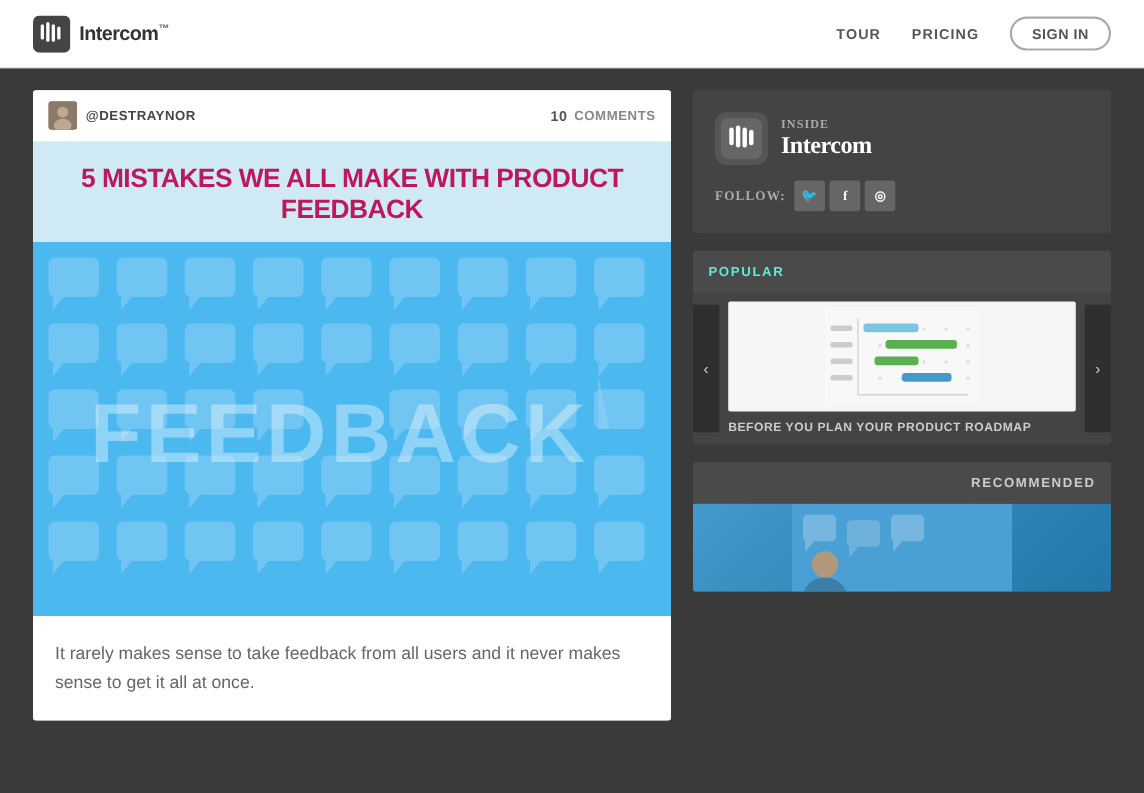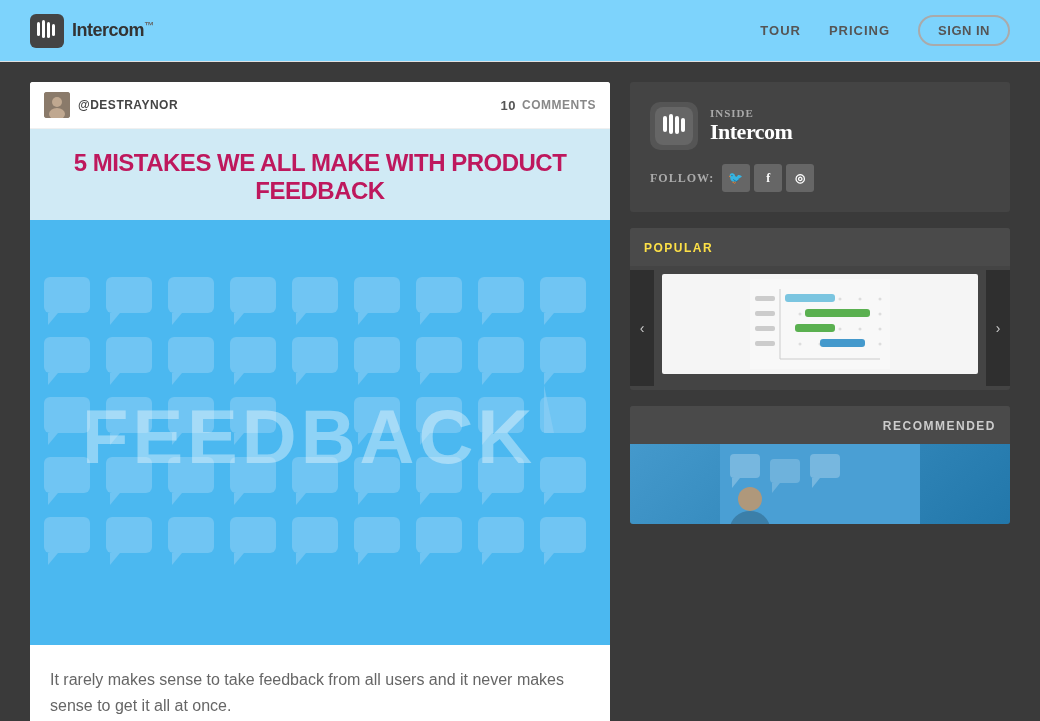--- a/index.html
+++ b/index.html
@@ -1,20 +1,20 @@
 <!DOCTYPE html>
 <html><head>
   <meta charset="utf-8">
   <style>
     * { margin: 0; padding: 0; box-sizing: border-box; }
     body { font-family: 'Helvetica Neue', Arial, sans-serif; background: #3a3a3a; width: 1040px; min-height: 721px; }
 
     
     .header {
-      background: #7dd3fc;
+      background: #ffffff;
       height: 62px;
       display: flex;
       align-items: center;
       justify-content: space-between;
       padding: 0 30px;
       border-bottom: 1px solid #e0e0e0;
     }
     .header-logo {
       display: flex;
       align-items: center;
@@ -140,21 +140,21 @@
       color: #be185d;
       line-height: 1.15;
       letter-spacing: -0.5px;
       text-transform: uppercase;
       text-align: center;
     }
 
     
     .article-image {
       background: #4bb8f0;
-      height: 425px;
+      height: 340px;
       position: relative;
       display: flex;
       align-items: center;
       justify-content: center;
       overflow: hidden;
     }
 
     .article-excerpt {
       padding: 22px 20px;
       background: #fff;
@@ -268,21 +268,21 @@
     }
 
     .popular-header {
       padding: 10px 14px;
       background: #4a4a4a;
     }
 
     .popular-label {
       font-size: 12px;
       font-weight: 700;
-      color: #fde047;
+      color: #5eead4;
       letter-spacing: 1.5px;
       text-transform: uppercase;
     }
 
     .popular-carousel {
       display: flex;
       align-items: center;
       position: relative;
     }
 
@@ -590,20 +590,21 @@
               <rect x="5" y="32" width="20" height="5" rx="2" fill="#ccc"></rect>
               <rect x="5" y="47" width="20" height="5" rx="2" fill="#ccc"></rect>
               <rect x="5" y="62" width="20" height="5" rx="2" fill="#ccc"></rect>
 
               <rect x="35" y="15" width="50" height="8" rx="3" fill="#7bc5e0"></rect>
               <rect x="55" y="30" width="65" height="8" rx="3" fill="#5ab050"></rect>
               <rect x="45" y="45" width="40" height="8" rx="3" fill="#5ab050"></rect>
               <rect x="70" y="60" width="45" height="8" rx="3" fill="#4499cc"></rect>
             </svg>
           </div>
+          <div class="popular-item-title">BEFORE YOU PLAN YOUR PRODUCT ROADMAP</div>
         </div>
         <div class="carousel-arrow">›</div>
       </div>
     </div>
 
     <div class="recommended-card">
       <div class="recommended-header">
         <span class="recommended-label">RECOMMENDED</span>
       </div>
       <div class="recommended-thumbnail">

